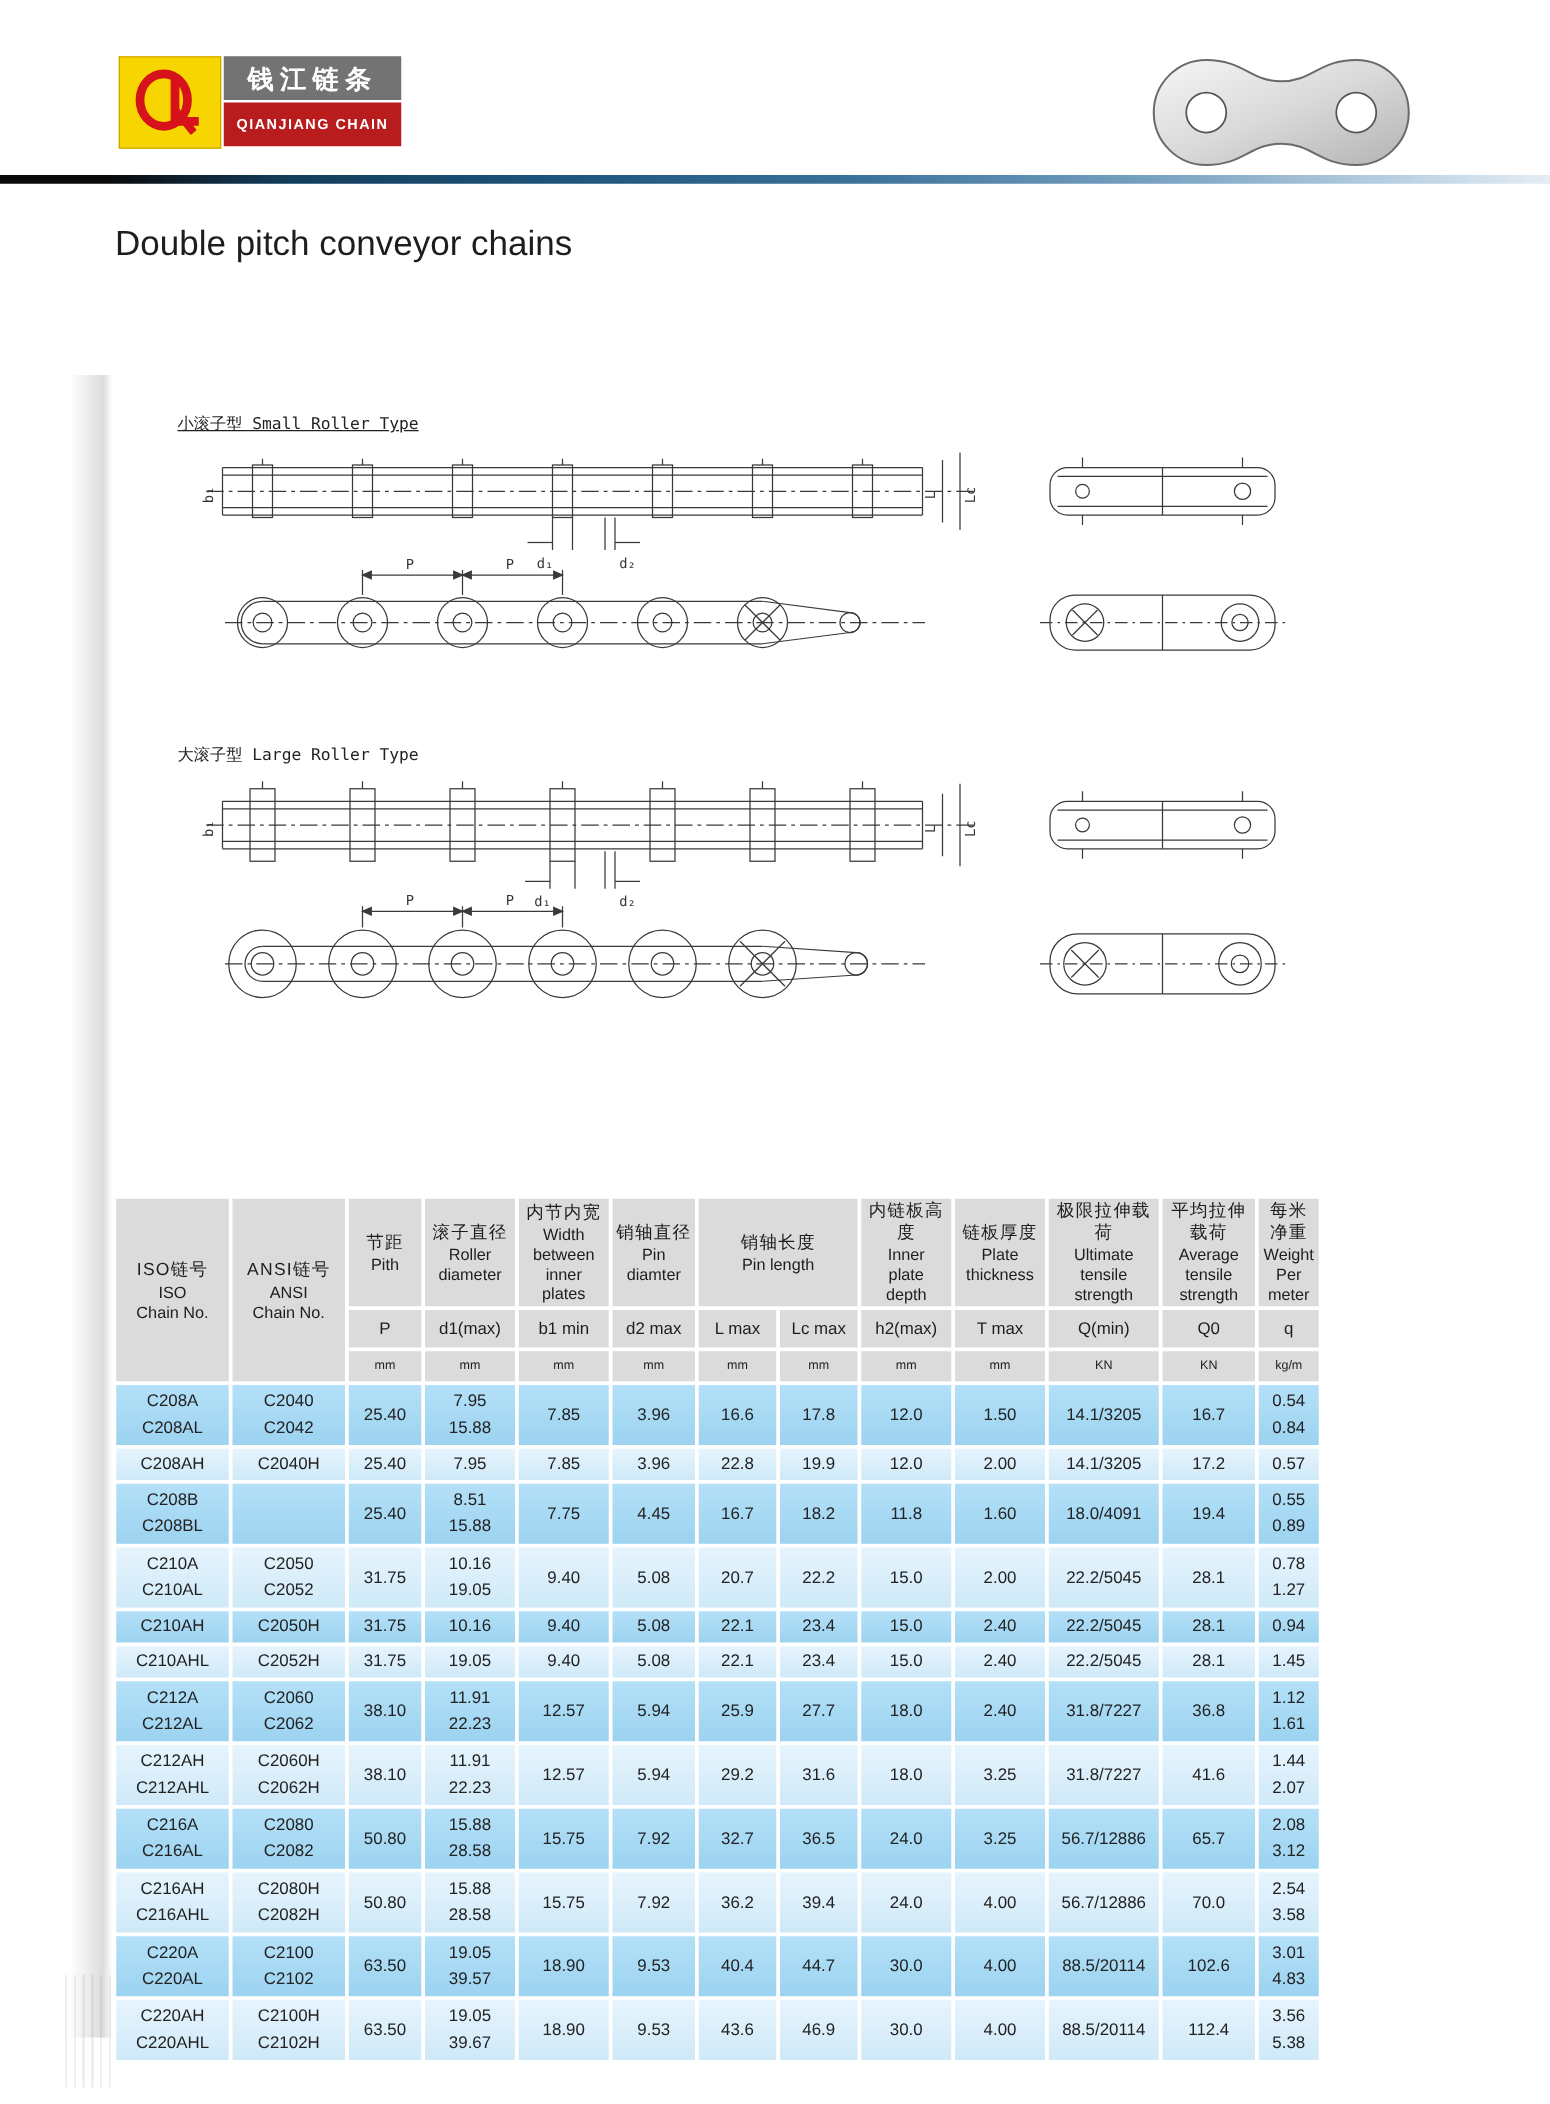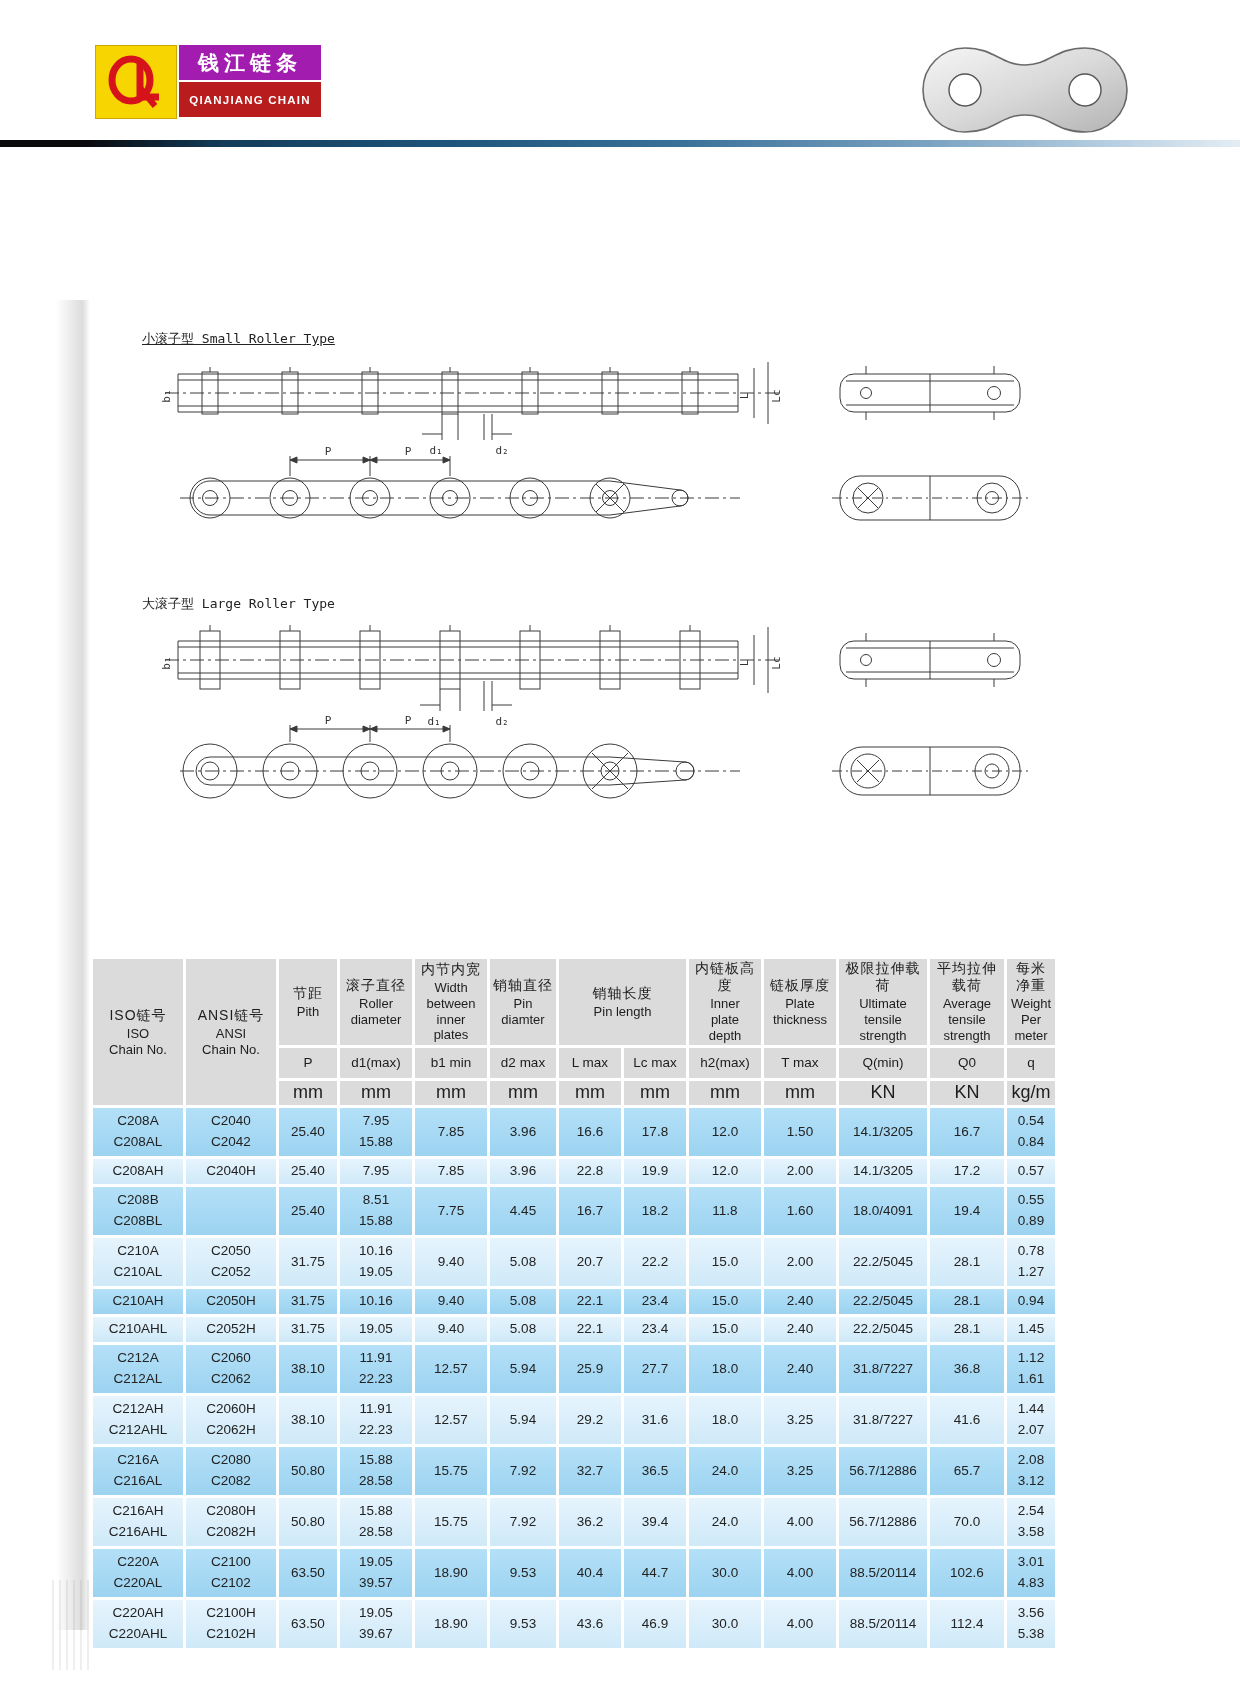--- a/index.html
+++ b/index.html
@@ -10,42 +10,42 @@
   
   .edge-strip{position:absolute;left:56px;top:300px;width:34px;height:1330px;
     background:linear-gradient(90deg,rgba(255,255,255,0) 0%,rgba(175,175,175,.28) 50%,rgba(140,140,140,.30) 78%,rgba(255,255,255,0) 100%);}
   .edge-smudge{position:absolute;left:52px;top:1580px;width:40px;height:90px;opacity:.35;
     background:repeating-linear-gradient(90deg,rgba(120,120,120,.35) 0 2px,rgba(255,255,255,0) 2px 7px);}
   
   .logo{position:absolute;left:95px;top:45px;display:flex;align-items:stretch;}
   .logo-tile{width:80px;height:72px;background:#F7D500;border:1px solid #caa900;display:flex;align-items:center;justify-content:center;}
   .logo-right{display:flex;flex-direction:column;margin-left:2px;}
   .logo-bar{width:142px;height:35px;display:flex;align-items:center;justify-content:center;color:#fff;}
-  .logo-bar.blue{background:#a21caf;font-size:21px;font-weight:bold;letter-spacing:5px;}
+  .logo-bar.blue{background:#737373;font-size:21px;font-weight:bold;letter-spacing:5px;}
   .logo-bar.red{background:#b91c1c;font-size:11.5px;font-weight:bold;letter-spacing:1.2px;margin-top:2px;}
   
   .chain-plate{position:absolute;left:900px;top:35px;}
   
   .divider{position:absolute;left:0;top:140px;width:1240px;height:7px;
     background:linear-gradient(90deg,#0a0a0c 0%,#0a0a0c 7%,#123c59 18%,#1d5379 35%,#3a7199 55%,#7aa3c2 75%,#b9d0e2 90%,#e4edf4 100%);}
   
   .title-block{position:absolute;left:92px;top:170px;}
   .title-zh{font-size:25px;letter-spacing:2px;}
   .title-en{font-size:28px;margin-top:9px;}
   
   .diagram-label{position:absolute;font-family:"DejaVu Sans Mono","Liberation Mono",monospace;font-size:13px;color:#222;}
   .diagram-svg{position:absolute;}
   .diagram-svg text{font-family:"DejaVu Sans Mono","Liberation Mono",monospace;font-size:11px;fill:#333;}
   
   table.spec{position:absolute;left:90px;top:956px;border-collapse:separate;border-spacing:3px;table-layout:fixed;}
   table.spec th,table.spec td{padding:1px 2px;text-align:center;vertical-align:middle;white-space:pre-line;}
   table.spec th{background:#DBDBDB;font-weight:normal;line-height:1.22;}
   th.h1{height:84px;margin-left:25px;}
   th.h2{height:28px;font-size:13.5px;}
-  th.h3{height:22px;font-size:18px;}
+  th.h3{height:22px;font-size:10px;}
   .hz{font-size:14px;letter-spacing:1px;}
   .he{font-size:13px;margin-top:2px;}
   table.spec td{font-size:13.5px;line-height:1.55;color:#222;}
   tbody tr.tall td{height:46px;}
   tbody tr.short td{height:23px;}
   tbody tr:nth-child(odd) td{background:linear-gradient(180deg,#b4e0f8 0%,#9cd3f0 100%);}
   tbody tr:nth-child(even) td{background:linear-gradient(180deg,#e6f4fd 0%,#cfe9f8 100%);}
 </style>
 </head>
 <body>
@@ -78,20 +78,21 @@
     </defs>
     <path d="M65,13 A42,42 0 0 0 65,97 C95,97 100,80 125,80 C150,80 155,97 185,97 A42,42 0 0 0 185,13 C155,13 150,30 125,30 C100,30 95,13 65,13 Z" fill="url(#metal)" stroke="#6a6a6a" stroke-width="1.6"></path>
     <circle cx="65" cy="55" r="16" fill="#ffffff" stroke="#555" stroke-width="1.4"></circle>
     <circle cx="185" cy="55" r="16" fill="#ffffff" stroke="#555" stroke-width="1.4"></circle>
   </svg>
 </div>
 
 <div class="divider"></div>
 
 <div class="title-block">
+  <div class="title-en">Double pitch conveyor chains</div>
 </div>
 
 <div class="diagram-label" style="left:142px;top:330px;text-decoration:underline;">小滚子型 Small Roller Type</div>
 <svg class="diagram-svg" style="left:140px;top:348px;" width="920" height="220" viewBox="0 0 920 220">
   <g stroke="#3a3a3a" fill="none" stroke-width="1">
 
     <g>
       <line x1="38" y1="26" x2="598" y2="26"></line>
         <line x1="38" y1="32" x2="598" y2="32"></line>
       <line x1="38" y1="58" x2="598" y2="58"></line>

